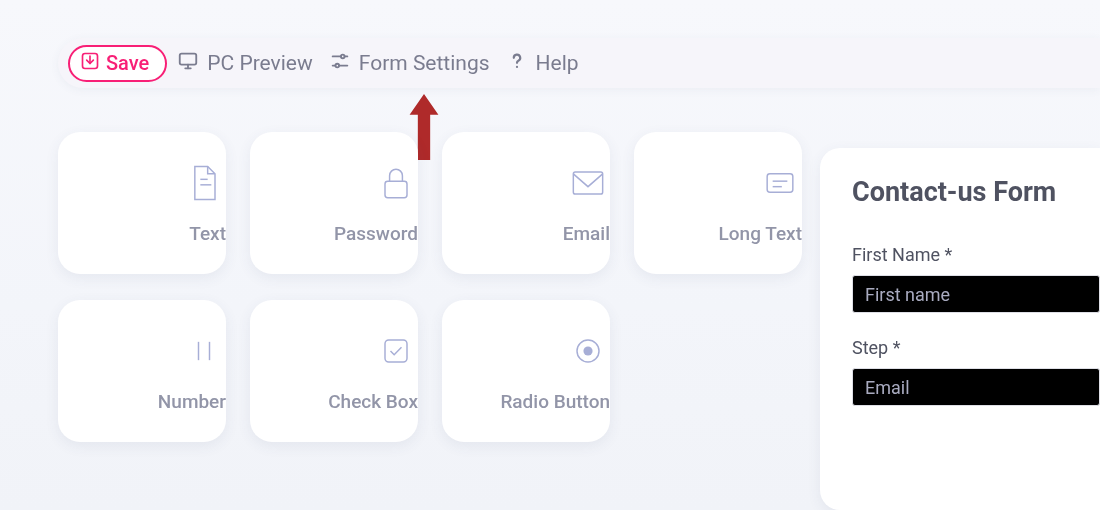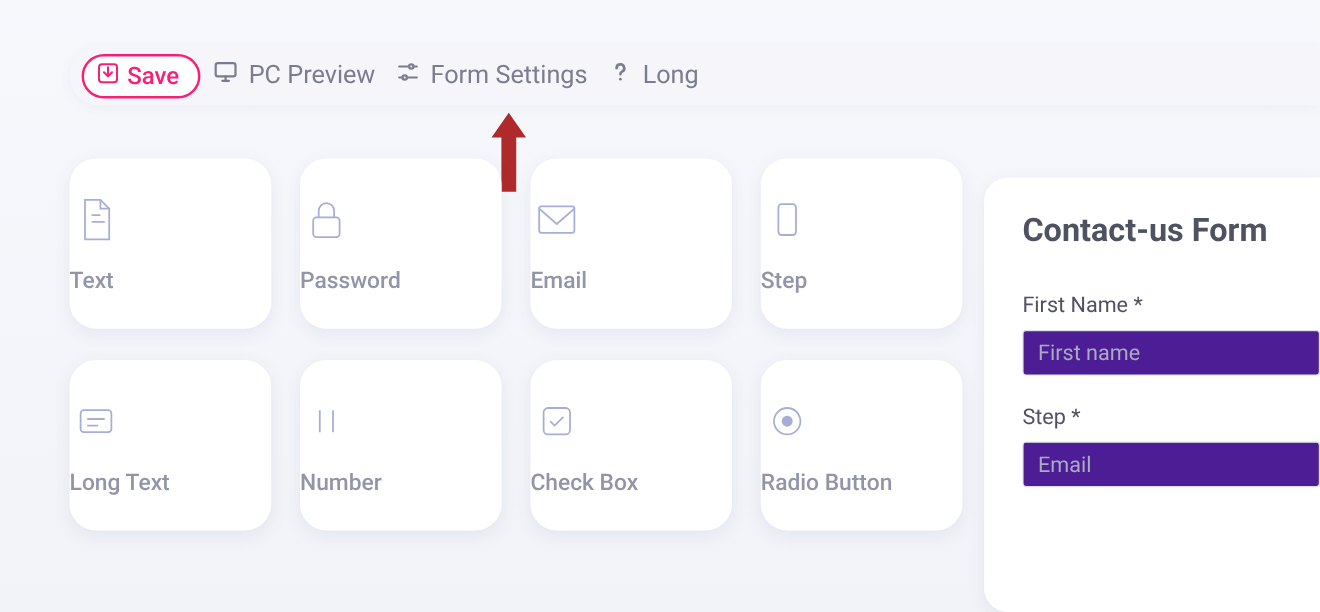--- a/index.html
+++ b/index.html
@@ -66,21 +66,21 @@
     display:grid;
     grid-template-columns: repeat(4, 168px);
     gap:26px 24px;
   }
   .card{
     background:var(--card);
     border-radius:22px;
     height:142px;
     display:flex;
     flex-direction:column;
-    align-items:flex-start;
+    align-items:flex-end;
     justify-content:center;
     gap:14px;
     box-shadow:var(--shadow);
     cursor:grab;
   }
   .card .label{
     color:var(--muted2);
     font-size:19px;
     font-weight:500;
     text-align:center;
@@ -112,21 +112,21 @@
   }
   .preview .input{
     width:248px;
     height:38px;
     border:1px solid var(--border);
     border-radius:3px;
     display:flex;align-items:center;
     padding:0 12px;
     color:var(--placeholder);
     font-size:18px;
-    background:#4c1d95;
+    background:#000000;
     margin-bottom:24px;
   }
 
   .arrow{
     position:absolute;
     left:402px; top:92px;
     color:var(--arrow);
     pointer-events:none;
   }
   .arrow svg{width:44px;height:72px;fill:var(--arrow);}
@@ -172,21 +172,21 @@
     <span>Form Settings</span>
   </div>
 
   <div class="tb-item">
     <span>
       <svg viewBox="0 0 24 24" fill="none" stroke-width="2.4" stroke-linecap="round" stroke-linejoin="round">
         <path d="M8.5 8.5a3.5 3.5 0 1 1 5 3.15c-1 .5-1.5 1.1-1.5 2.35"></path>
         <circle cx="12" cy="18.5" r="1.2" fill="currentColor" stroke="none"></circle>
       </svg>
     </span>
-    <span>Long</span>
+    <span>Help</span>
   </div>
 </div>
 
 <div class="arrow">
   <svg viewBox="0 0 40 70">
     <path d="M20 2 L34 22 L26 22 L26 66 L14 66 L14 22 L6 22 Z"></path>
   </svg>
 </div>
 
 <div class="grid">
@@ -216,28 +216,20 @@
   <div class="card">
     <span>
       <svg viewBox="0 0 48 48">
           <rect x="8" y="12" width="32" height="24" rx="2"></rect>
           <path d="M8 14l16 14L40 14"></path>
         </svg>
     </span>
     <div class="label">Email</div>
   </div>
 
-  <div class="card">
-    <span>
-      <svg viewBox="0 0 48 48">
-          <rect x="16" y="10" width="16" height="28" rx="3"></rect>
-        </svg>
-    </span>
-    <div class="label">Step</div>
-  </div>
 
   <div class="card">
     <span>
       <svg viewBox="0 0 48 48">
           <rect x="10" y="14" width="28" height="20" rx="3"></rect>
           <path d="M16 22h16"></path>
           <path d="M16 28h10"></path>
         </svg>
     </span>
     <div class="label">Long Text</div>

